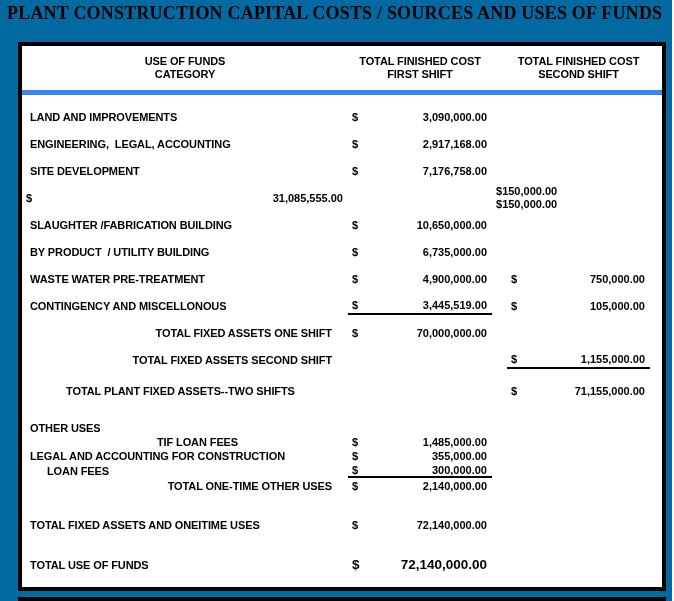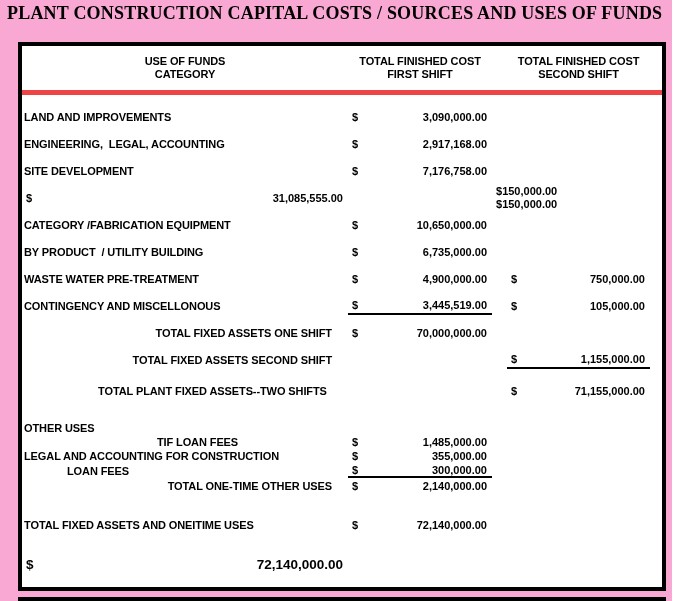--- a/index.html
+++ b/index.html
@@ -1,41 +1,41 @@
 <!DOCTYPE html>
 <html><head>
 <meta charset="utf-8">
 <style>
   html,body{margin:0;padding:0;background:#fff;}
-  .page{position:relative;width:672px;height:601px;background:#f9a8d4;overflow:hidden;
+  .page{position:relative;width:672px;height:601px;background:#0369a1;overflow:hidden;
         font-family:"Liberation Sans",sans-serif;color:#000;text-decoration:underline;}
   .title{position:absolute;left:7px;top:3px;margin:0;width:664px;
          font-family:"Liberation Serif",serif;font-weight:bold;font-size:18px;
          letter-spacing:.2px;white-space:nowrap;}
   .table-box{position:absolute;left:18px;top:42px;width:648px;height:549px;
              box-sizing:border-box;border:4px solid #000;background:#fff;}
   .thead{display:grid;grid-template-columns:326px 144px 15px 143px;height:44px;
-         border-bottom:5px solid #ef4444;align-items:center;}
+         border-bottom:5px solid #3b82f6;align-items:center;}
   .hcell{text-align:center;font-weight:bold;font-size:11px;line-height:13px;letter-spacing:-.1px;}
   .tbody{position:relative;}
   .row{display:grid;grid-template-columns:326px 144px 15px 143px;height:27px;align-items:center;}
   .row.first{margin-top:8px;}
   .row.t-plant{margin-top:4px;}
   .row.t-section,.row.t-sub,.row.t-subtotal{height:14px;}
   .row.t-section{margin-top:17px;}
   .row.t-subtotal{margin-top:2px;}
   .row.t-final1{margin-top:18px;}
   .row.t-final2{margin-top:13px;}
   .cat{font-weight:bold;font-size:11px;letter-spacing:-.1px;white-space:pre;
-       padding-left:2px;overflow:visible;}
+       padding-left:8px;overflow:visible;}
   .cat.cat-right{text-align:right;padding-left:16px;padding-right:16px;}
   .cat.cat-ind1{padding-left:25px;text-align:center;}
-  .cat.cat-ind1b{padding-left:45px;}
+  .cat.cat-ind1b{padding-left:25px;}
   .cat.cat-ind2{}
-  .cat.cat-ind3{padding-left:76px;white-space:nowrap;}
+  .cat.cat-ind3{padding-left:44px;white-space:nowrap;}
   .money{display:flex;flex-direction:column;justify-content:center;}
   .amt-line{display:flex;justify-content:space-between;align-items:center;
             height:16px;padding:0 5px 0 4px;font-weight:bold;font-size:11px;}
   .t-sub .amt-line,.t-subtotal .amt-line{height:13px;}
   .money .amt-line + .amt-line{height:13px;}
   .row .money .amt-line:first-child:not(:only-child){height:13px;}
   .amt-line.underline{border-bottom:2px solid #000;}
   .amt-line.big{font-size:13.5px;}
   .dollar{flex:0 0 auto;}
   .amount{flex:0 0 auto;text-align:right;}
@@ -112,21 +112,21 @@
               <span class="dollar">$</span>
               <span class="amount">150,000.00</span>
             </div>
             <div class="amt-line">
               <span class="dollar">$</span>
               <span class="amount">150,000.00</span>
             </div>
           </div>
         </div>
         <div class="row">
-          <div class="cat">CATEGORY /FABRICATION EQUIPMENT</div>
+          <div class="cat">SLAUGHTER /FABRICATION BUILDING</div>
           <div class="money">
             <div class="amt-line">
               <span class="dollar">$</span>
               <span class="amount">10,650,000.00</span>
             </div>
           </div>
           <div></div>
           <div class="money"></div>
         </div>
         <div class="row">
@@ -260,20 +260,21 @@
           <div class="money">
             <div class="amt-line">
               <span class="dollar">$</span>
               <span class="amount">72,140,000.00</span>
             </div>
           </div>
           <div></div>
           <div class="money"></div>
         </div>
         <div class="row t-final2">
+          <div class="cat">TOTAL USE OF FUNDS</div>
           <div class="money">
             <div class="amt-line big">
               <span class="dollar">$</span>
               <span class="amount">72,140,000.00</span>
             </div>
           </div>
           <div></div>
           <div class="money"></div>
         </div>
       </div>

